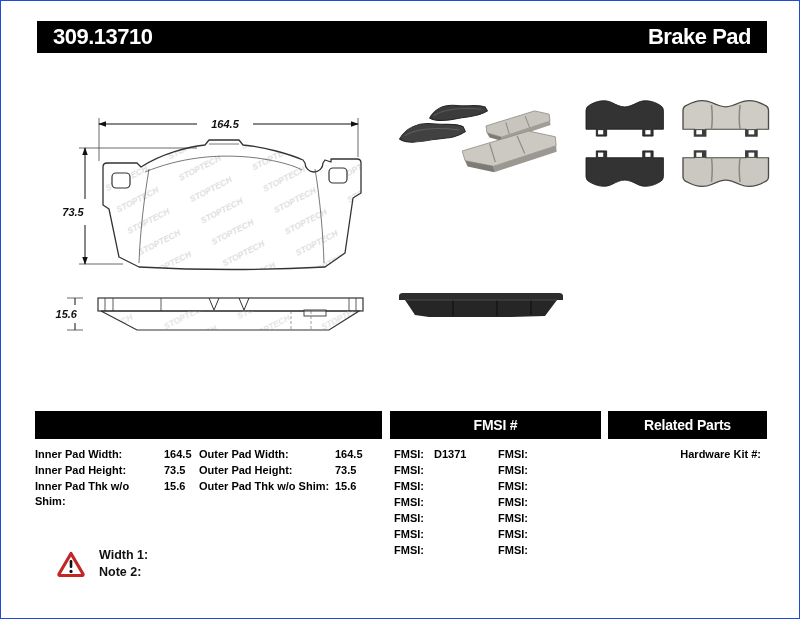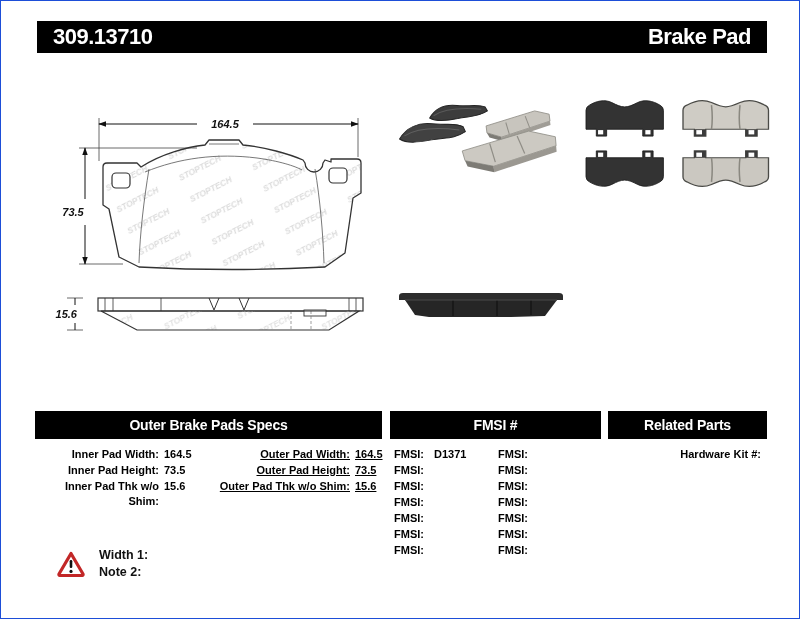--- a/index.html
+++ b/index.html
@@ -25,25 +25,25 @@
   .tbar{
     position:absolute;top:0;height:28px;background:#000;color:#fff;
     display:flex;align-items:center;box-sizing:border-box;
   }
   .tbar .ttl{flex:1;text-align:center;font-size:14px;font-weight:bold;letter-spacing:-0.2px;}
   .bar-specs{left:0;width:347px;}
   .bar-fmsi{left:355px;width:211px;}
   .bar-related{left:573px;width:159px;}
   .specrows{position:absolute;top:36px;}
   .spec-row{display:flex;height:16px;line-height:15px;font-weight:bold;}
-  .spec-label{text-align:right;}
+  .spec-label{text-align:left;}
   .spec-value{margin-left:5px;white-space:pre;}
   .inner-rows{left:0;width:172px;}
   .inner-rows .spec-label{width:124px;}
-  .outer-rows{left:184px;width:178px;text-decoration:underline;}
+  .outer-rows{left:164px;width:178px;}
   .outer-rows .spec-label{width:131px;}
   .fmsi-rows{left:355px;width:214px;}
   .fmsi-row{display:grid;grid-template-columns:40px 64px 40px 66px;height:16px;line-height:15px;font-weight:bold;padding-left:4px;}
   .related-rows{left:571px;width:160px;}
   .rel-row{display:flex;height:16px;line-height:15px;font-weight:bold;justify-content:flex-end;}
   
   .notes{position:absolute;left:56px;top:546px;display:flex;}
   .warn{width:28px;height:26px;margin-top:4px;}
   .note-lines{margin-left:14px;font-weight:bold;font-size:12.5px;line-height:17px;color:#111;}
 </style>
@@ -206,21 +206,20 @@
       <path d="M10,13 L162,13 L150,29 L116,30 L34,30 L20,28 Z" fill="#262626"></path>
       <line x1="58" y1="13" x2="58" y2="29" stroke="#111" stroke-width="1.2"></line>
       <line x1="102" y1="13" x2="102" y2="29" stroke="#111" stroke-width="1.2"></line>
       <line x1="136" y1="13" x2="136" y2="28" stroke="#111" stroke-width="1.2"></line>
       <path d="M10,13 L162,13" stroke="#4a4a4a" stroke-width="1"></path>
     </g>
   </svg>
 
   <div class="tables">
     <div class="tbar bar-specs">
-      <span class="ttl">Outer Brake Pads Specs</span>
     </div>
     <div class="tbar bar-fmsi">
       <span class="ttl">FMSI #</span>
     </div>
     <div class="tbar bar-related">
       <span class="ttl">Related Parts</span>
     </div>
 
     <div class="specrows inner-rows abs">
       <div class="spec-row">

